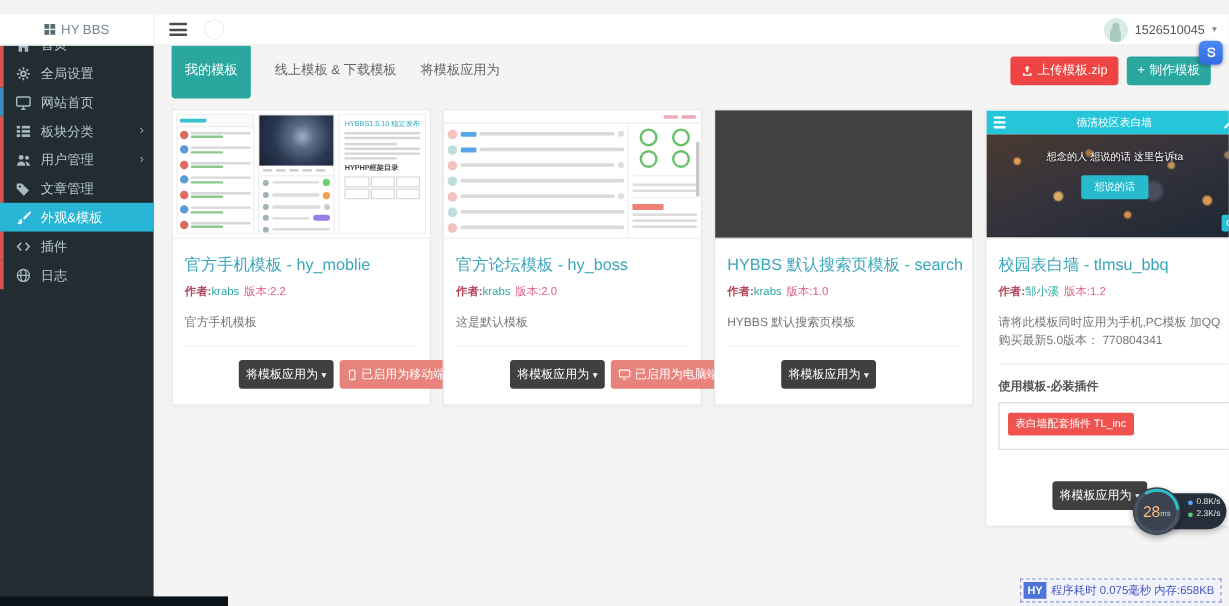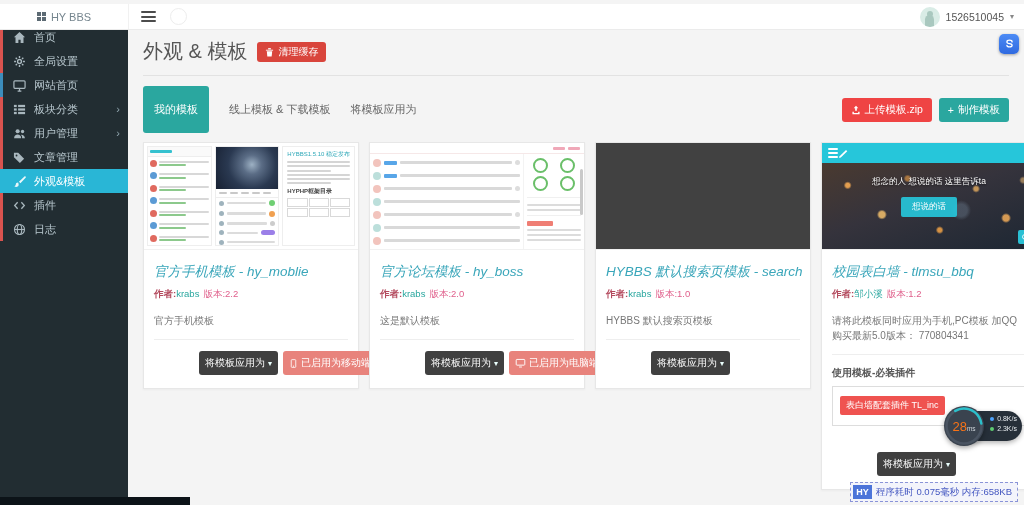--- a/index.html
+++ b/index.html
@@ -1,20 +1,20 @@
 <!DOCTYPE html>
 <html><head>
 <meta charset="utf-8">
 <style>
   html,body{margin:0;padding:0;}
   body{width:1024px;height:505px;position:relative;overflow:hidden;
        font-family:"Liberation Sans","DejaVu Sans",sans-serif;background:#f4f4f4;}
 
   
-  .topbar{position:absolute;left:0;top:4px;right:0;height:25px;background:#fff;
+  .topbar{position:absolute;left:0;top:12px;right:0;height:25px;background:#fff;
           border-bottom:1px solid #ebebeb;display:flex;align-items:center;z-index:6;}
   .logo-area{width:128px;height:100%;display:flex;align-items:center;justify-content:center;
              gap:5px;font-size:11px;color:#75858e;border-right:1px solid #f1f1f1;}
   .logo-grid{width:9px;height:9px;display:grid;grid-template-columns:1fr 1fr;gap:1px;}
   .logo-grid i{background:#5c6a73;}
   .hamburger{margin-left:12px;width:15px;display:flex;flex-direction:column;gap:2.5px;cursor:pointer;}
   .hamburger i{height:2px;background:#4c4c4c;border-radius:1px;}
   .ghost-circle{width:15px;height:15px;border:1.5px solid #ededed;border-radius:50%;margin-left:14px;}
   .topbar-right{margin-left:auto;display:flex;align-items:center;gap:6px;padding-right:10px;
                 font-size:10.5px;color:#555;}
@@ -54,21 +54,21 @@
         align-items:center;gap:4px;margin-left:7px;cursor:pointer;}
   .tbtn.red{background:#ef4444;}
   .tbtn.teal{background:#2aa79f;}
 
   
   .cards{display:flex;align-items:flex-start;gap:10px;padding:0 15px;}
   .card{width:214px;background:#fff;border:1px solid #e7e7e7;box-shadow:0 1px 2px rgba(0,0,0,.04);
         flex:0 0 auto;}
   .preview{height:106px;position:relative;overflow:hidden;border-bottom:1px solid #f1f1f1;background:#fff;}
   .card-body{padding:8px 10px 13px;}
-  .card-title{font-size:13.5px;color:#3aa6ba;font-weight:400;margin:5px 0 7px;white-space:nowrap;font-style:italic;}
+  .card-title{font-size:13.5px;color:#3aa6ba;font-weight:400;margin:5px 0 7px;white-space:nowrap;}
   .author-line{font-size:9.5px;margin-bottom:12px;}
   .a-label{color:#b3485c;font-weight:bold;}
   .a-name{color:#2aa79f;}
   .a-ver{color:#e0608c;margin-left:4px;}
   .card-desc{font-size:10px;color:#777;line-height:1.5;margin-bottom:4px;}
   .card-div{border:none;border-top:1px solid #eee;margin:11px 0;}
   .btn-row{display:flex;gap:5px;flex-wrap:nowrap;}
   .btn{font-size:10px;color:#fff;padding:5px 6px;border-radius:3px;display:inline-flex;
        align-items:center;gap:3px;white-space:nowrap;cursor:pointer;}
   .btn .caret{color:#eafffd;}
@@ -162,21 +162,21 @@
             border-radius:15px;box-shadow:0 2px 5px rgba(0,0,0,.3);}
   .mon-stats{position:absolute;right:5px;top:4px;display:flex;flex-direction:column;gap:3px;
              font-size:7px;color:#e6eaee;align-items:flex-start;}
   .mon-stats .row{display:flex;align-items:center;gap:3px;}
   .mon-stats .dot{width:4px;height:4px;border-radius:50%;background:#4da3ff;}
   .mon-stats .dot.dn{background:#5ecb71;}
   .mon-circle{position:absolute;left:0;top:2px;width:40px;height:40px;border-radius:50%;
               background:#3a434f;box-shadow:0 2px 5px rgba(0,0,0,.35);display:flex;
               align-items:center;justify-content:center;}
   .mon-arc{position:absolute;left:0;top:0;}
-  .mon-val{color:#f97316;font-size:13px;}
+  .mon-val{color:#fdba74;font-size:13px;}
   .mon-unit{color:#cfd5da;font-size:6.5px;margin-top:5px;}
 
   
   .statusbox{position:absolute;right:6px;bottom:3px;border:1px dashed #8a94d8;background:#f3f4fb;
              padding:2px 5px 2px 2px;display:flex;align-items:center;gap:4px;z-index:8;}
   .hy-chip{background:#4c74d9;color:#fff;font-weight:bold;font-size:9px;padding:2px 3px;}
   .status-text{font-size:9.5px;color:#4356c0;white-space:nowrap;}
 </style>
 </head>
 <body>
@@ -285,31 +285,20 @@
   </div>
 </div>
 
 <div class="main">
   <div class="float-icon">
     <svg width="13" height="13" viewBox="0 0 20 20">
         <path d="M14 6c0-1.6-1.8-2.6-4-2.6S6 4.4 6 6s1.6 2.3 4 2.6c2.4.3 4 1 4 2.6s-1.8 2.6-4 2.6-4-1-4-2.6" stroke="#fff" stroke-width="2" fill="none" stroke-linecap="round"></path>
       </svg>
   </div>
 
-  <div class="page-head">
-    <span class="page-title">外观 &amp; 模板</span>
-    <span class="cache-badge">
-      <svg width="9" height="10" viewBox="0 0 10 11" fill="#fff">
-          <rect x="1" y="3" width="8" height="1"></rect>
-          <path d="M2 4.8h6L7.4 10.5H2.6z"></path>
-          <rect x="3.5" y="1.2" width="3" height="1.4"></rect>
-        </svg>
-      <span>清理缓存</span>
-    </span>
-  </div>
 
   <div class="toolbar">
     <span class="tab-pill">我的模板</span>
     <span class="tab">线上模板 &amp; 下载模板</span>
     <span class="tab">将模板应用为</span>
     <span class="spacer"></span>
     <span class="tbtn red">
       <svg width="10" height="10" viewBox="0 0 14 14" fill="#fff">
           <path d="M7 1l3.2 3.4H8.2V8H5.8V4.4H3.8z"></path>
           <path d="M2 9.6h2v1.6h6V9.6h2v3.2H2z"></path>
@@ -565,20 +554,21 @@
     </div>
 
     <div class="card">
       <div class="preview" style="height:106px">
         <div class="p4-head">
           <span class="p4-burger">
               <i></i>
               <i></i>
               <i></i>
             </span>
+          <span class="p4-title">德清校区表白墙</span>
           <svg width="11" height="11" viewBox="0 0 14 14">
               <path d="M2 10.6L10.2 2.4l1.6 1.6-8.2 8.2-2.2.6z" fill="#fff"></path>
             </svg>
         </div>
         <div class="p4-photo">
           <div class="p4-overlay">想念的人 想说的话 这里告诉ta</div>
           <div class="p4-cta">想说的话</div>
           <div class="p4-search">
             <svg width="9" height="9" viewBox="0 0 14 14">
                 <circle cx="6" cy="6" r="3.6" fill="none" stroke="#fff" stroke-width="1.4"></circle>

